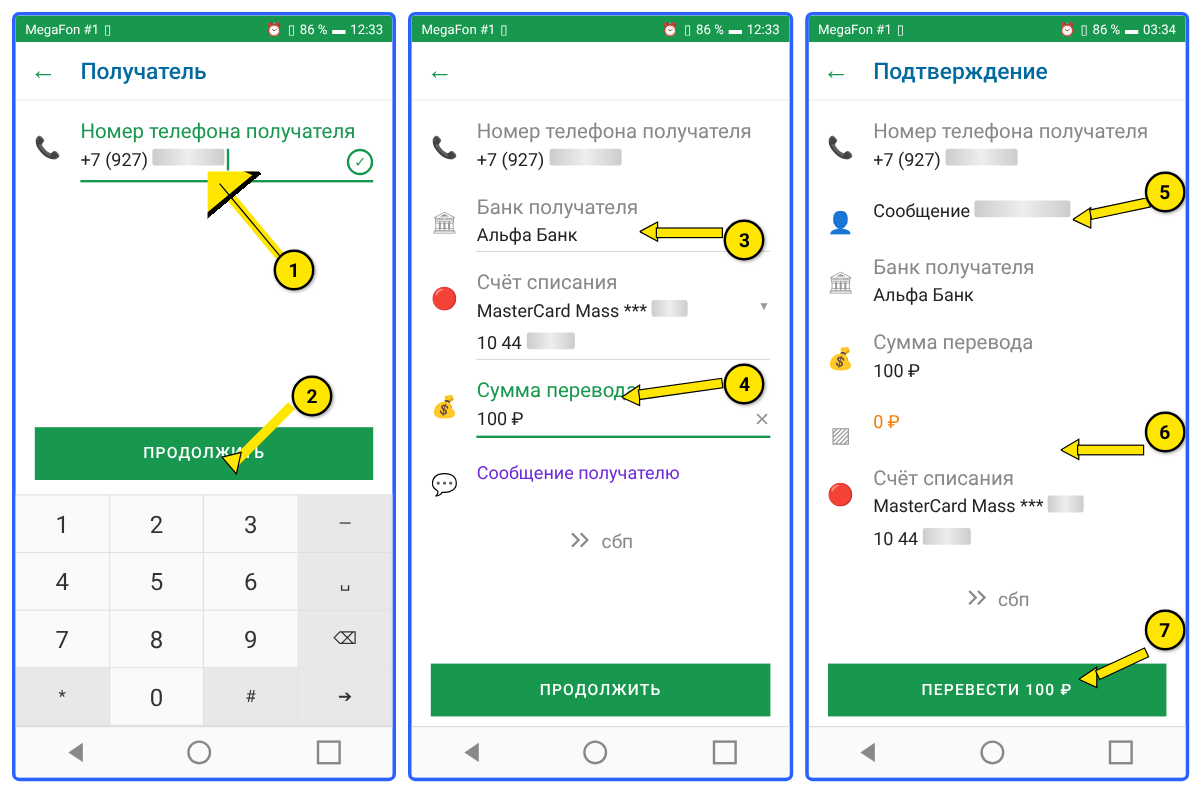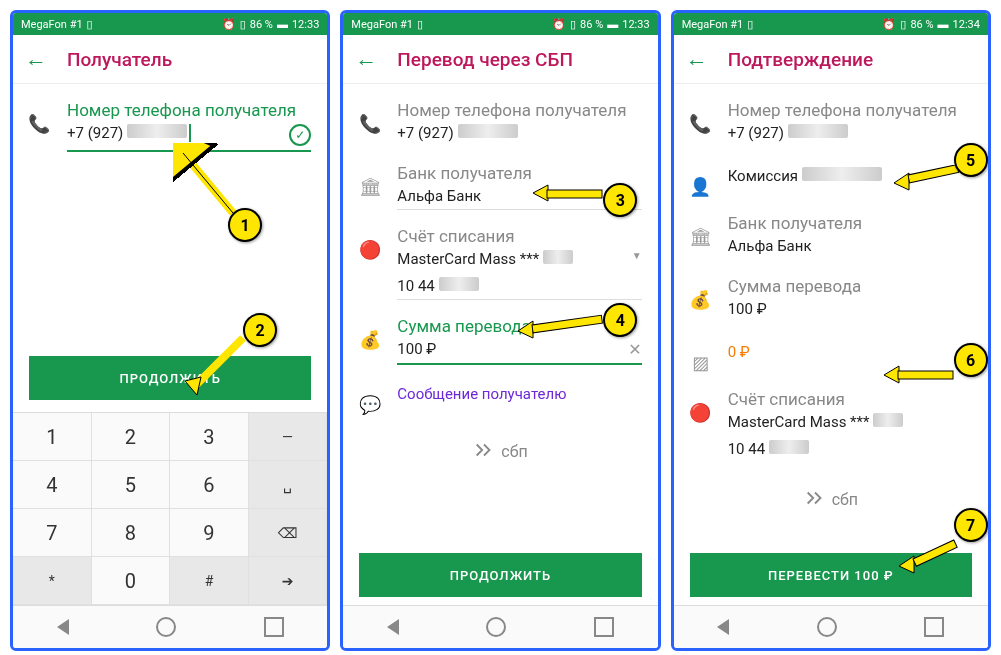--- a/index.html
+++ b/index.html
@@ -1,21 +1,21 @@
 <!DOCTYPE html>
 <html><head>
 <meta charset="utf-8">
 <style>
 body{margin:0;padding:10px;background:#fff;font-family:Roboto,Arial,sans-serif;display:flex;gap:10px;justify-content:center}
 .phone{width:348px;height:635px;border:3px solid #2962ff;border-radius:6px;position:relative;background:#fff;display:flex;flex-direction:column;overflow:hidden}
 .status{height:22px;background:#18974e;color:#fff;font-size:11px;display:flex;align-items:center;padding:0 8px;justify-content:space-between}
 .status .l,.status .r{display:flex;gap:4px;align-items:center}
 .hdr{height:48px;display:flex;align-items:center;padding:0 12px;gap:20px;border-bottom:1px solid #eee}
 .back{color:#18974e;font-size:22px;font-weight:bold;cursor:pointer}
-.title{font-size:19px;font-weight:500;color:#be185d}
+.title{font-size:19px;font-weight:500;color:#0369a1}
 .content{flex:1;padding:8px 0;overflow:hidden}
 .row{display:flex;align-items:flex-start;padding:8px 16px;gap:16px}
 .row .ic{width:22px;height:22px;color:#999;flex-shrink:0;display:flex;align-items:center;justify-content:center;font-size:18px;margin-top:12px}
 .row .fld{flex:1}
 .lbl{font-size:17px;color:#888}
 .lbl.active{color:#18974e}
 .val{font-size:15px;color:#222;padding:4px 0;border-bottom:1px solid transparent;display:flex;align-items:flex-start}
 .val.underline{border-bottom:2px solid #18974e}
 .val.gray{border-bottom:1px solid #ddd}
 .val .blur{display:inline-block;width:60px;height:14px;background:linear-gradient(90deg,#ccc,#eee,#ccc);margin-left:4px;border-radius:2px}
@@ -138,21 +138,20 @@
     <div class="r">
         <span>⏰</span>
         <span>▯</span>
         <span>86 %</span>
         <span>▬</span>
         <span>12:33</span>
       </div>
   </div>
   <div class="hdr">
     <span class="back">←</span>
-    <span class="title">Перевод через СБП</span>
   </div>
   <div class="content">
     <div class="row">
       <div class="ic">📞</div>
       <div class="fld">
         <div class="lbl">Номер телефона получателя</div>
         <div class="val">
             <span>+7 (927)</span>
             <span class="blur"></span>
           </div>
@@ -231,21 +230,21 @@
   <div class="status">
     <div class="l">
         <span>MegaFon #1</span>
         <span>▯</span>
       </div>
     <div class="r">
         <span>⏰</span>
         <span>▯</span>
         <span>86 %</span>
         <span>▬</span>
-        <span>12:34</span>
+        <span>03:34</span>
       </div>
   </div>
   <div class="hdr">
     <span class="back">←</span>
     <span class="title">Подтверждение</span>
   </div>
   <div class="content">
     <div class="row">
       <div class="ic">📞</div>
       <div class="fld">
@@ -253,21 +252,21 @@
         <div class="val">
             <span>+7 (927)</span>
             <span class="blur"></span>
           </div>
       </div>
     </div>
     <div class="row">
       <div class="ic">👤</div>
       <div class="fld">
         <div class="val">
-            <span>Комиссия</span>
+            <span>Сообщение</span>
             <span class="blur" style="width:80px"></span>
           </div>
       </div>
     </div>
     <div class="row">
       <div class="ic">🏛</div>
       <div class="fld">
         <div class="lbl">Банк получателя</div>
         <div class="val">Альфа Банк</div>
       </div>

